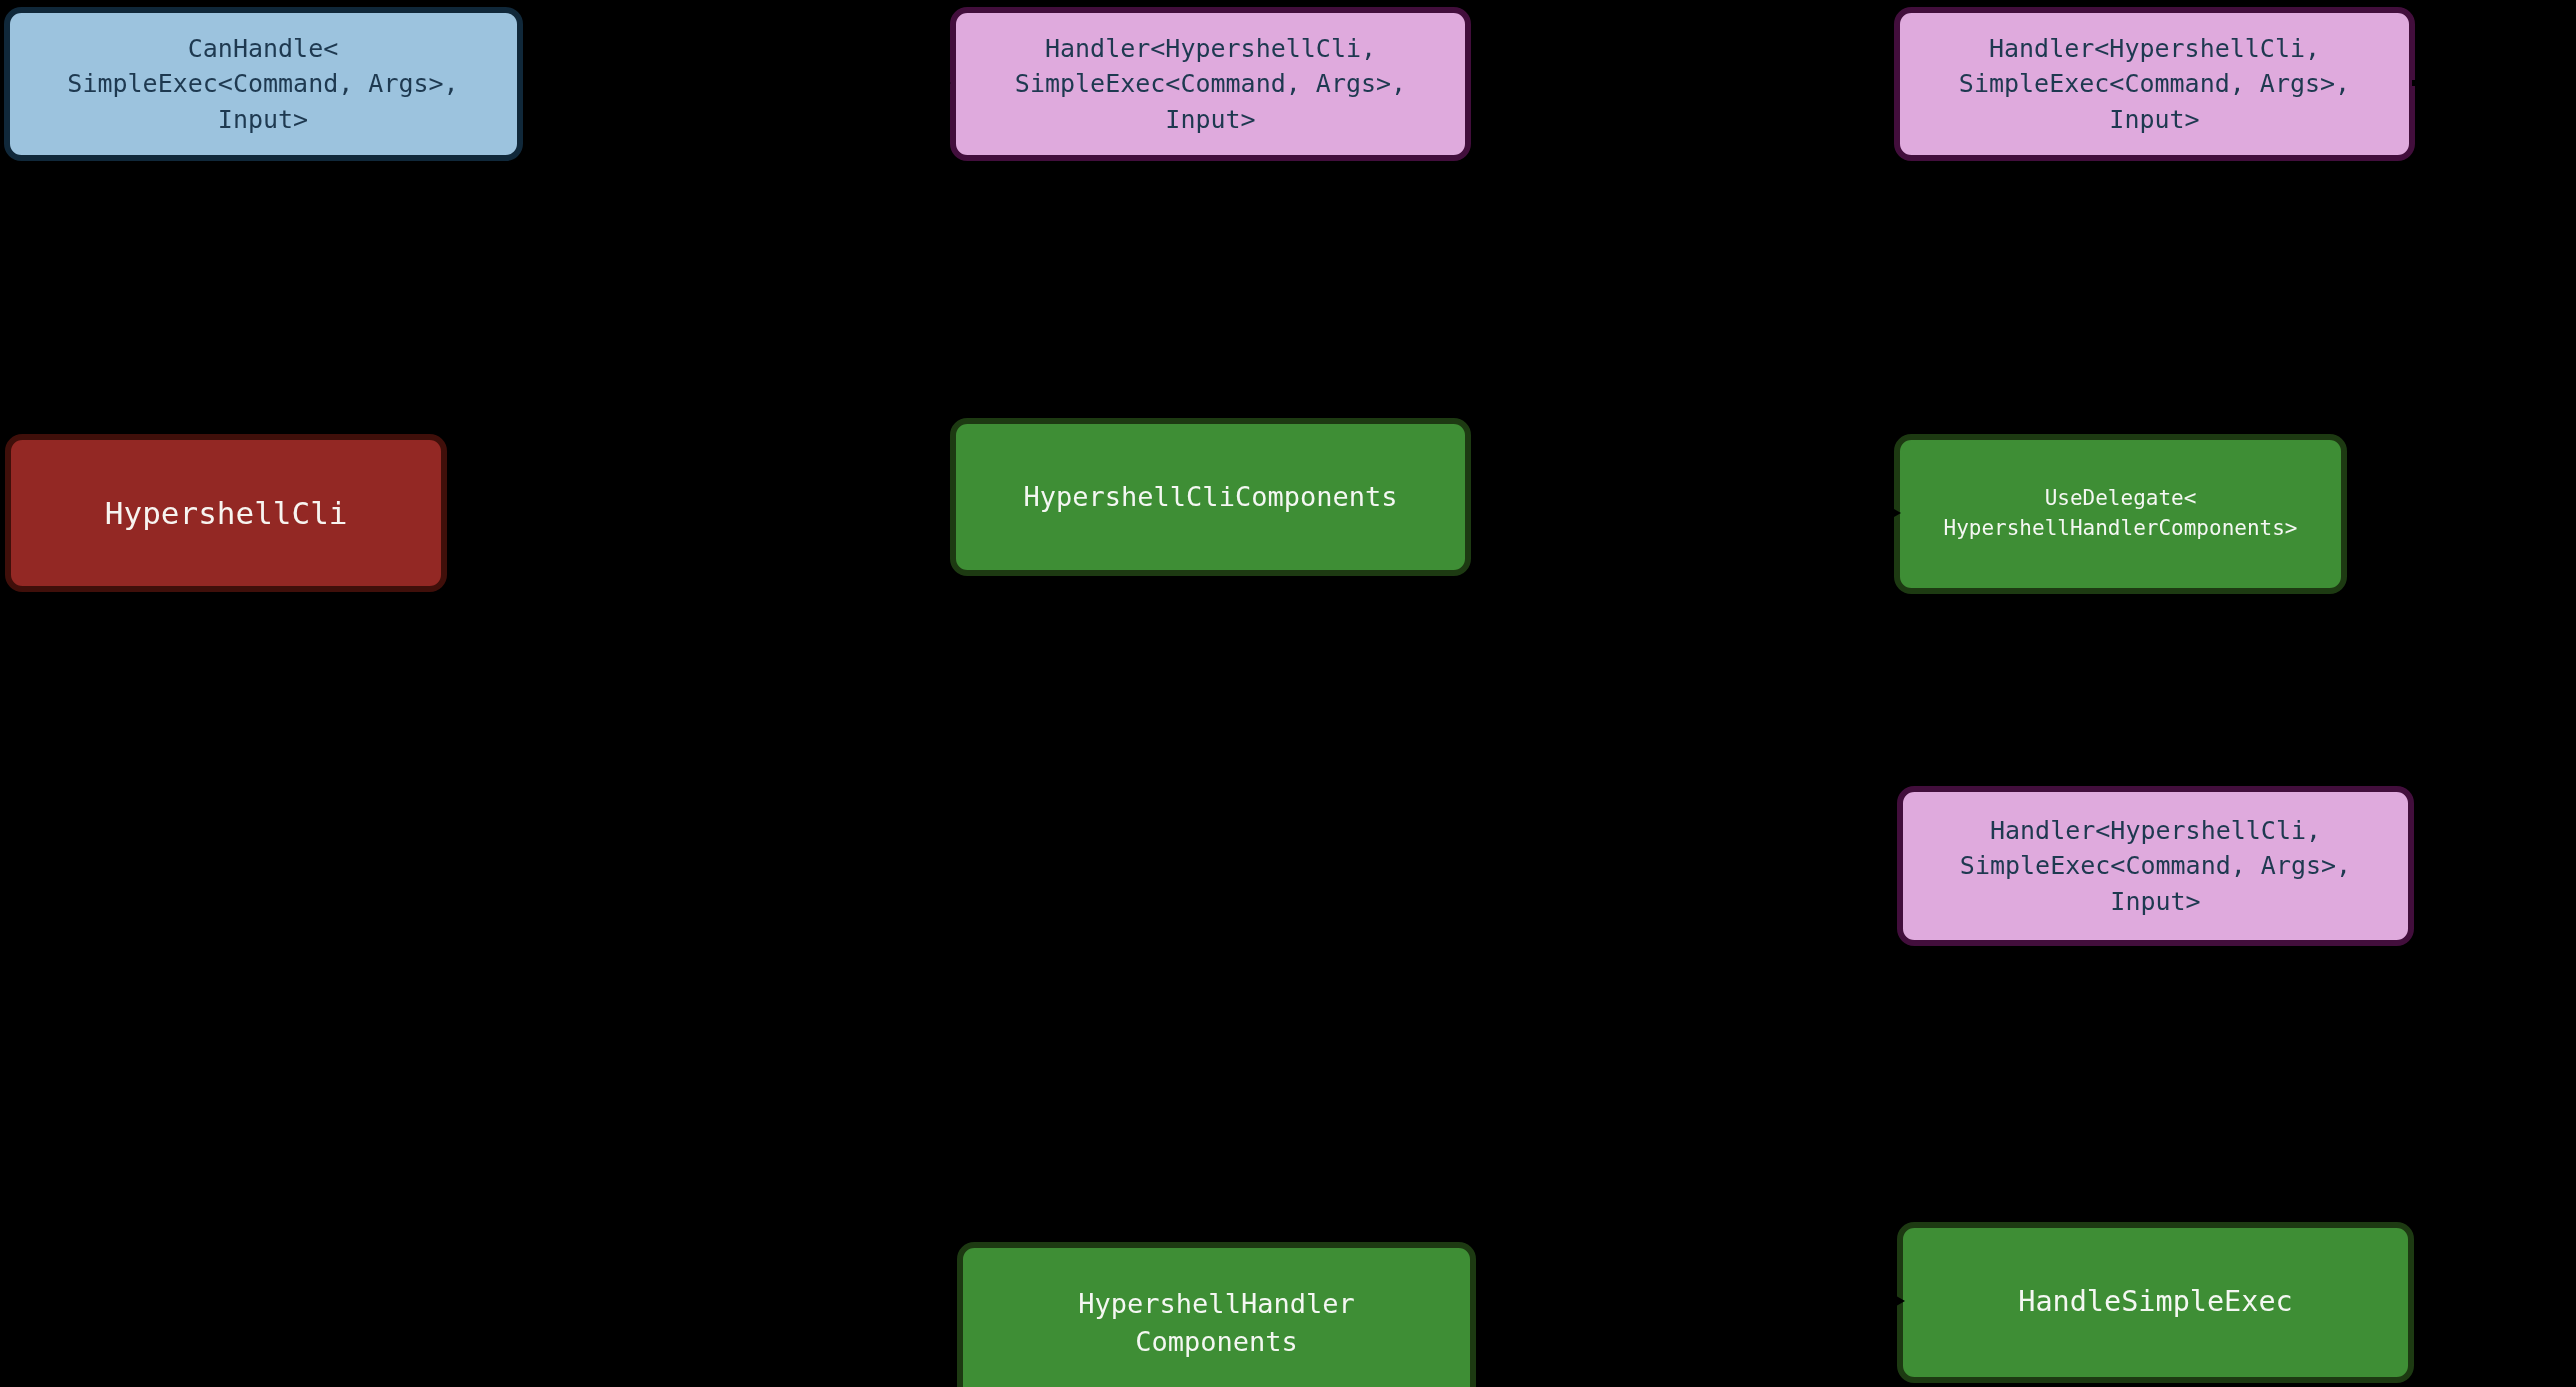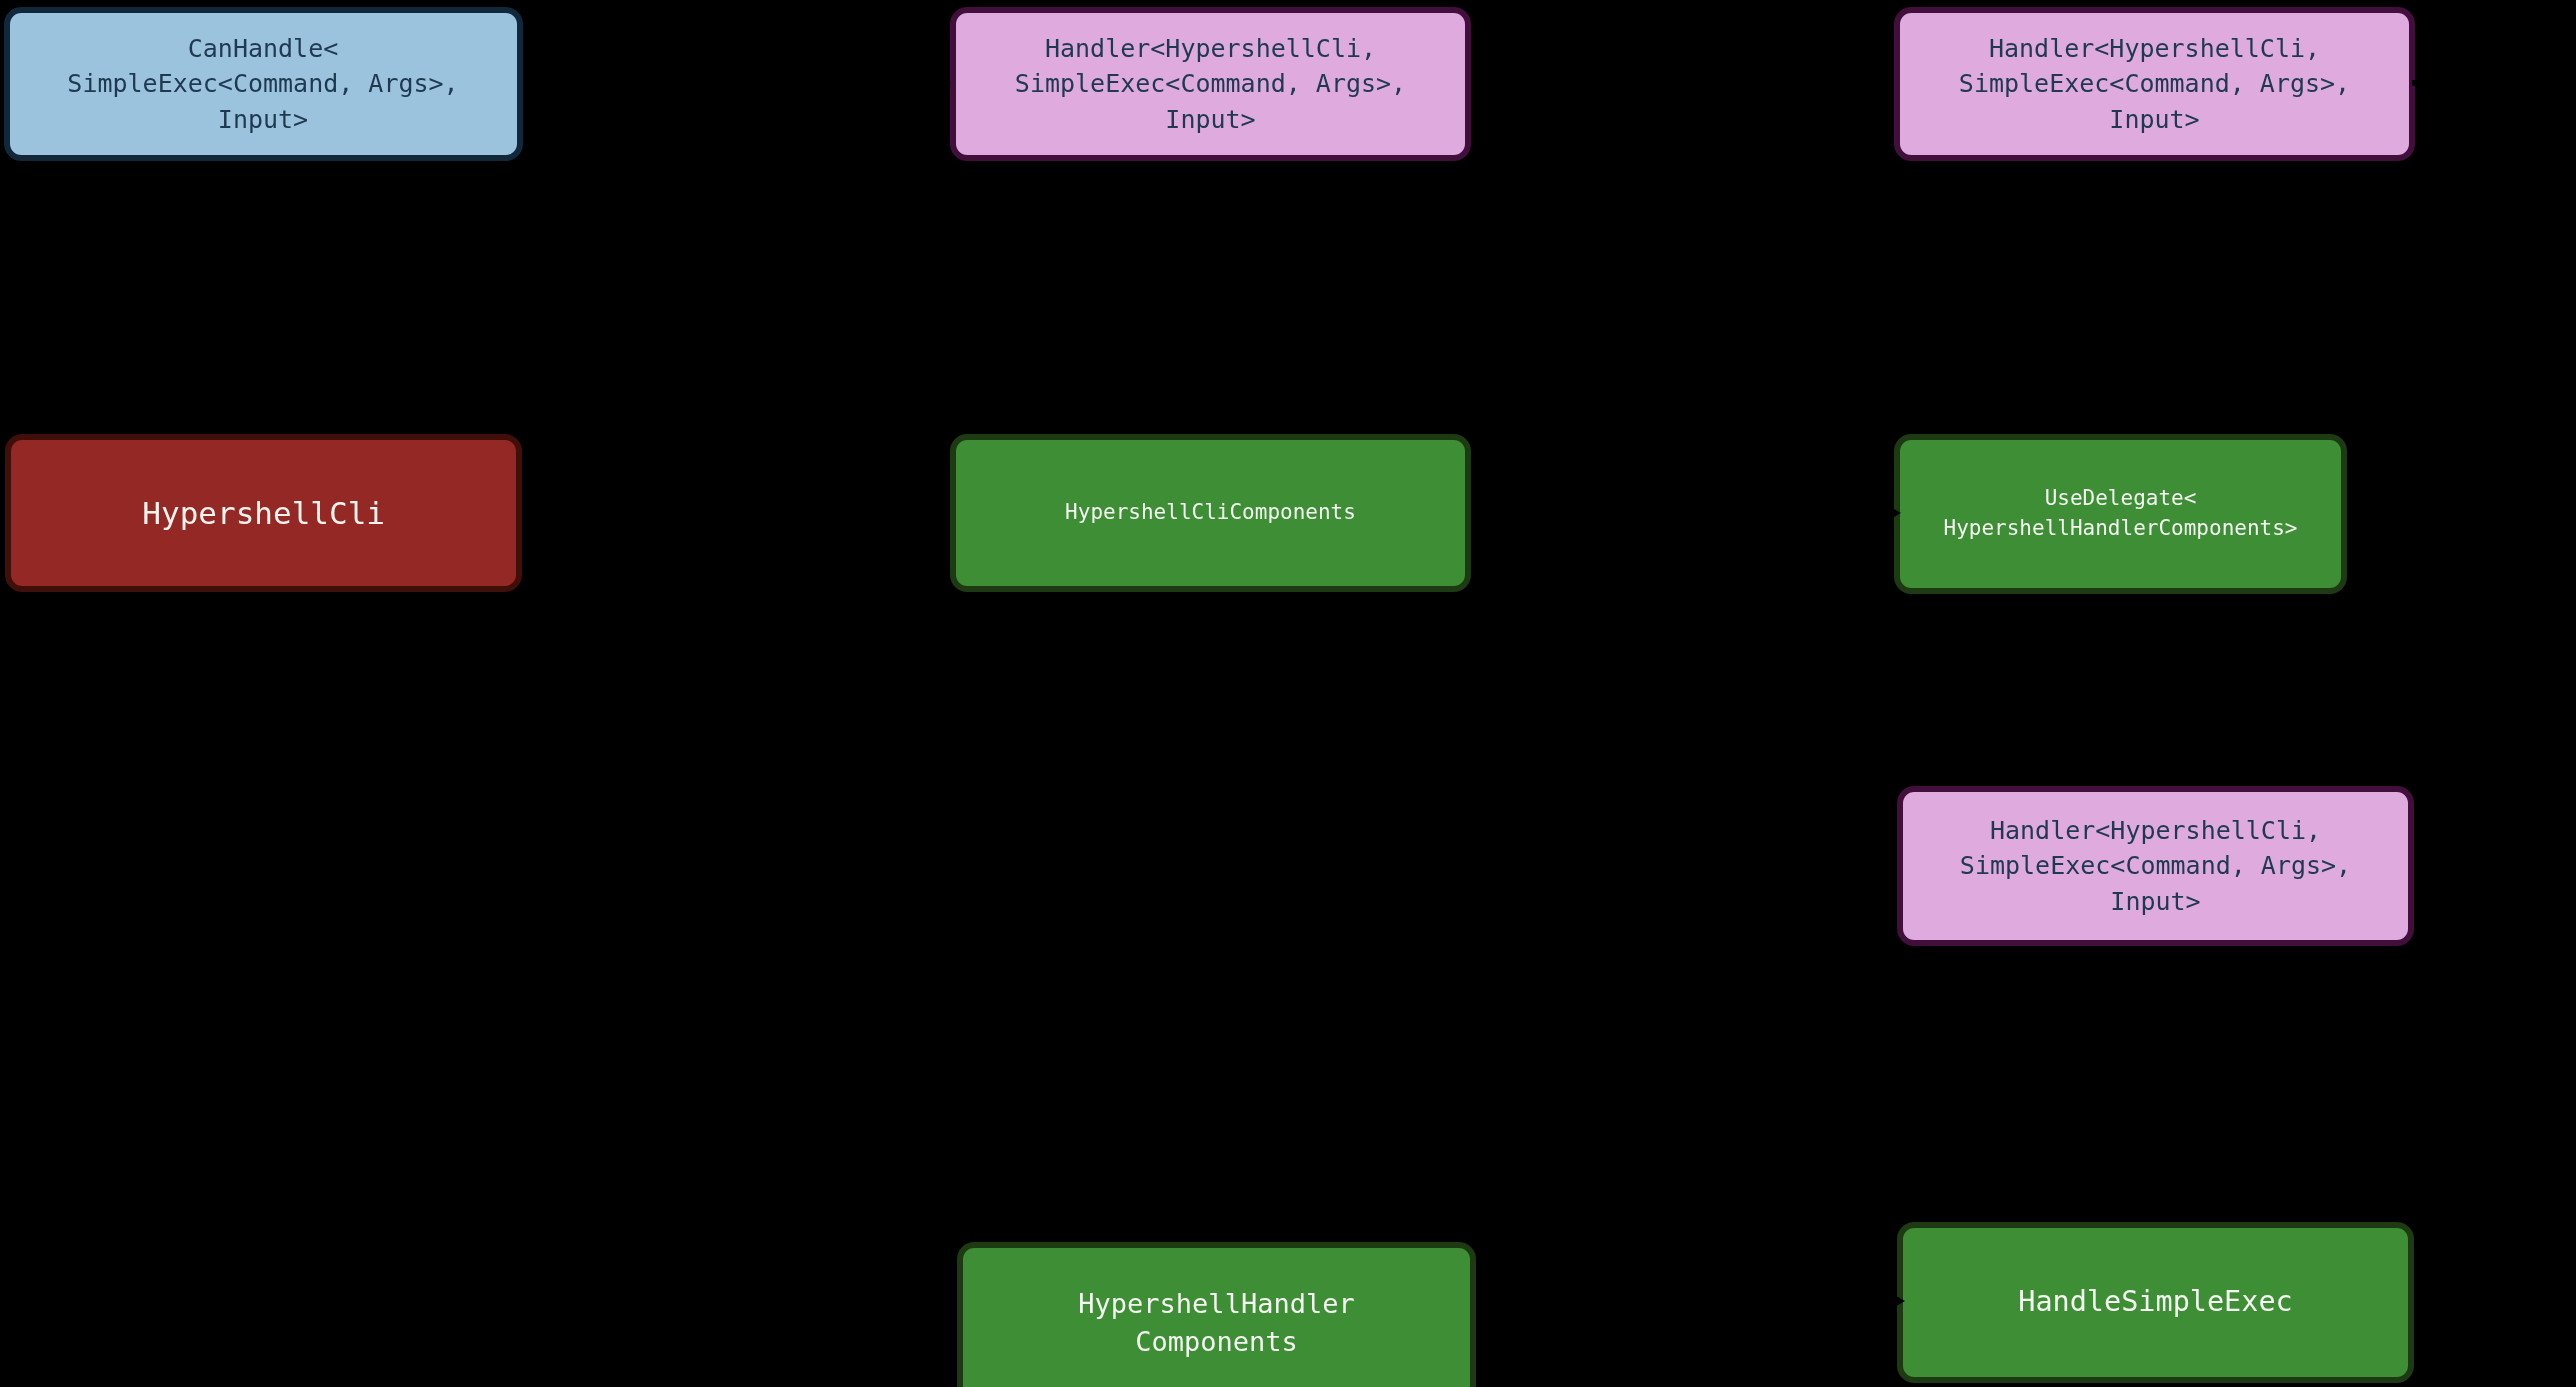--- a/index.html
+++ b/index.html
@@ -27,22 +27,22 @@
   }
   .node .label {
     white-space: pre-line;
     line-height: 1.42;
     padding: 0 8.7px;
   }
   
   .n0 { left: 3.5px;    top: 7px;    width: 519px; height: 154px; font-size: 25px; }
   .n1 { left: 950px; top: 7px;    width: 521px; height: 154px; font-size: 25px; }
   .n2 { left: 1894px; top: 7px;    width: 521px; height: 154px; font-size: 25px; }
-  .n3 { left: 5.2px;    top: 434px;  width: 517px; height: 158px; font-size: 31px; text-align: right; }
-  .n4 { left: 950px; top: 434px;  width: 521px; height: 158px; font-size: 21px; }
+  .n3 { left: 5.2px;    top: 434px;  width: 442px; height: 158px; font-size: 31px; text-align: right; }
+  .n4 { left: 950px; top: 418px;  width: 521px; height: 158px; font-size: 27px; }
   .n5 { left: 1894px; top: 434px;  width: 453px; height: 160px; font-size: 21px; }
   .n6 { left: 1897px; top: 786px;  width: 517px; height: 160px; font-size: 25px; }
   .n7 { left: 957px; top: 1222px; width: 519px; height: 162px; font-size: 27px; margin-top: 20px; }
   .n8 { left: 1897px; top: 1222px; width: 517px; height: 161px; font-size: 28.5px; text-align: center; }
 
   
   .ah {
     position: absolute;
     width: 0; height: 0;
     border-top: 8.7px solid transparent;

